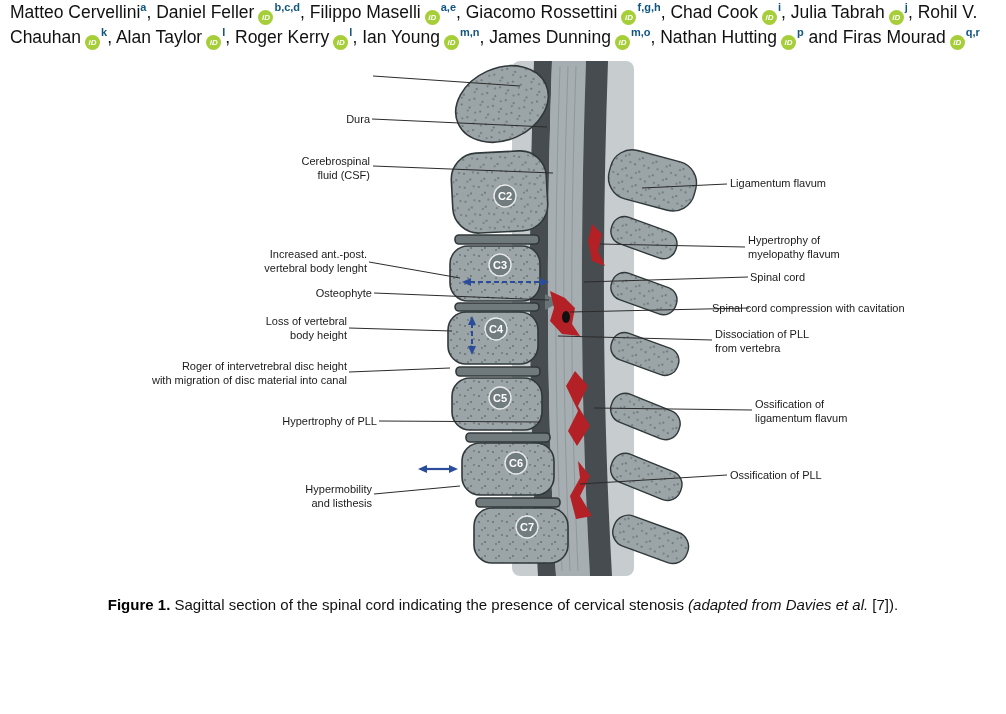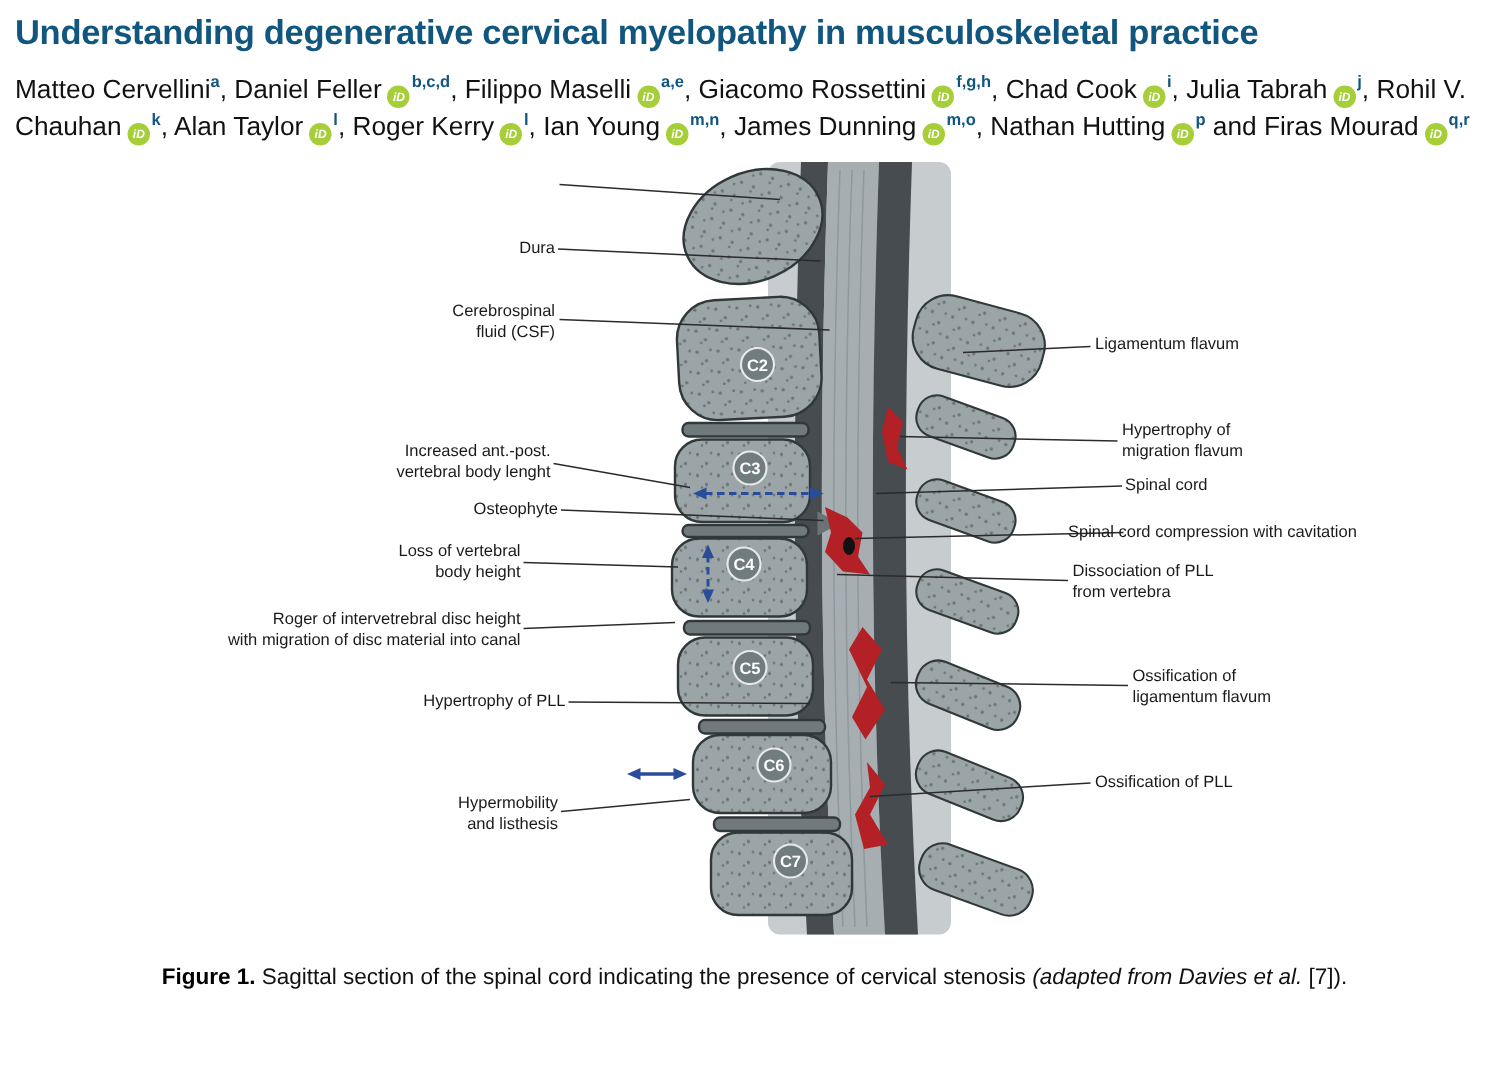--- a/index.html
+++ b/index.html
@@ -19,21 +19,20 @@
   .caption{text-align:center;font-size:15px;margin:12px 10px 8px 10px;color:#111;}
   .cap-label{font-weight:bold;color:#000000;}
   .italic{font-style:italic;}
   svg text{font-family:"Liberation Sans",sans-serif;font-weight:bold;fill:#fff;}
 </style>
 </head>
 <body>
 
 <div class="page">
 
-  <h1 class="title">Understanding degenerative cervical myelopathy in musculoskeletal practice</h1>
 
   <p class="authors" id="authors"><span>Matteo Cervellini</span><sup>a</sup><span>, </span><span>Daniel Feller</span><span class="orcid">iD</span><sup>b,c,d</sup><span>, </span><span>Filippo Maselli</span><span class="orcid">iD</span><sup>a,e</sup><span>, </span><span>Giacomo Rossettini</span><span class="orcid">iD</span><sup>f,g,h</sup><span>, </span><span>Chad Cook</span><span class="orcid">iD</span><sup>i</sup><span>, </span><span>Julia Tabrah</span><span class="orcid">iD</span><sup>j</sup><span>, </span><span>Rohil V. Chauhan</span><span class="orcid">iD</span><sup>k</sup><span>, </span><span>Alan Taylor</span><span class="orcid">iD</span><sup>l</sup><span>, </span><span>Roger Kerry</span><span class="orcid">iD</span><sup>l</sup><span>, </span><span>Ian Young</span><span class="orcid">iD</span><sup>m,n</sup><span>, </span><span>James Dunning</span><span class="orcid">iD</span><sup>m,o</sup><span>, </span><span>Nathan Hutting</span><span class="orcid">iD</span><sup>p</sup><span> and </span><span>Firas Mourad</span><span class="orcid">iD</span><sup>q,r</sup><span></span></p>
 
   <div class="figure">
     <svg width="1006" height="528" viewBox="0 140 1006 528">
       <defs>
         <pattern id="speck" width="14" height="14" patternUnits="userSpaceOnUse">
           <rect width="14" height="14" fill="#9ba4a7"></rect>
           <circle cx="3" cy="4" r="1.1" fill="#6a7477"></circle>
           <circle cx="9" cy="10" r="1.1" fill="#6a7477"></circle>
@@ -141,21 +140,21 @@
         <div class="fig-label left" style="right: 634px; top: 237px;">Osteophyte</div>
         <div class="fig-label left" style="right: 659px; top: 272px;">Loss of vertebral
 body height</div>
         <div class="fig-label left" style="right: 659px; top: 317px;">Roger of intervetrebral disc height
 with migration of disc material into canal</div>
         <div class="fig-label left" style="right: 629px; top: 365px;">Hypertrophy of PLL</div>
         <div class="fig-label left" style="right: 634px; top: 440px;">Hypermobility
 and listhesis</div>
         <div class="fig-label right" style="left: 730px; top: 127px;">Ligamentum flavum</div>
         <div class="fig-label right" style="left: 748px; top: 191px;">Hypertrophy of
-migration flavum</div>
+myelopathy flavum</div>
         <div class="fig-label right" style="left: 750px; top: 221px;">Spinal cord</div>
         <div class="fig-label right" style="left: 712px; top: 252px; text-align: right;">Spinal cord compression with cavitation</div>
         <div class="fig-label right" style="left: 715px; top: 285px;">Dissociation of PLL
 from vertebra</div>
         <div class="fig-label right" style="left: 755px; top: 355px;">Ossification of
 ligamentum flavum</div>
         <div class="fig-label right" style="left: 730px; top: 419px;">Ossification of PLL</div>
       </div>
   </div>
 

